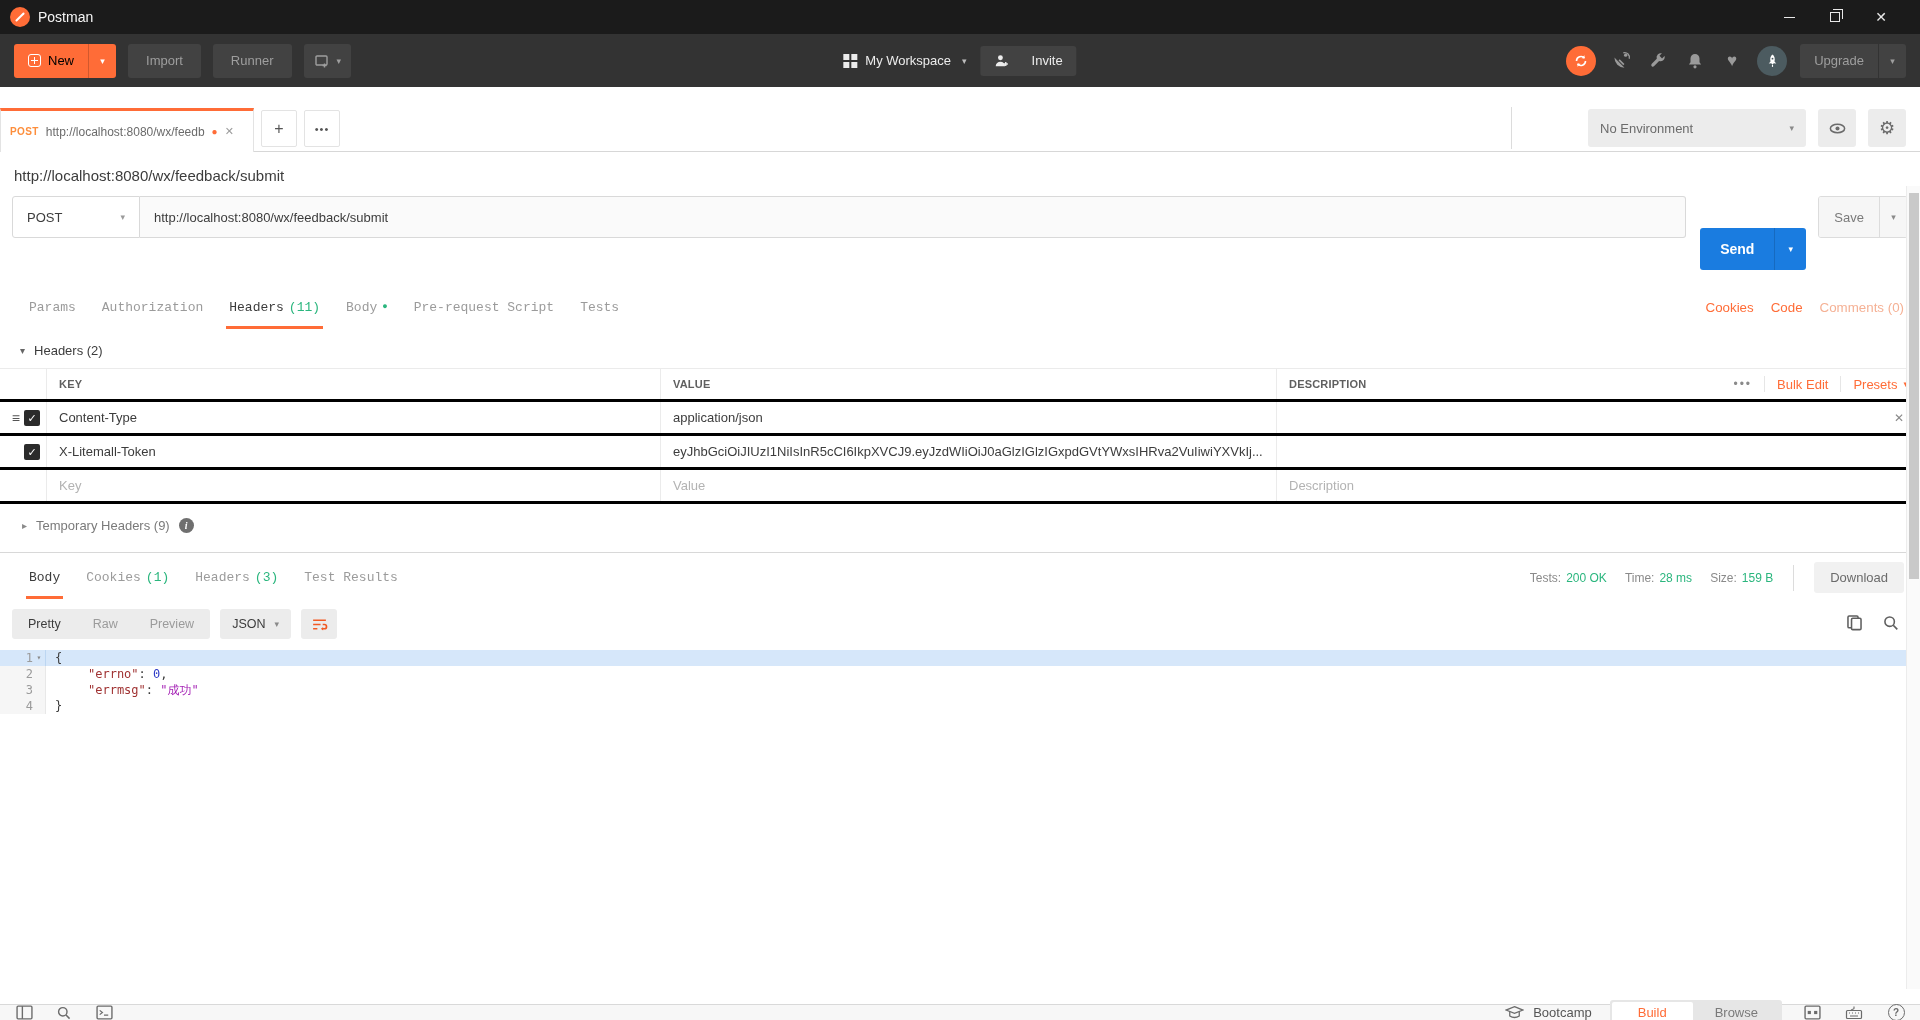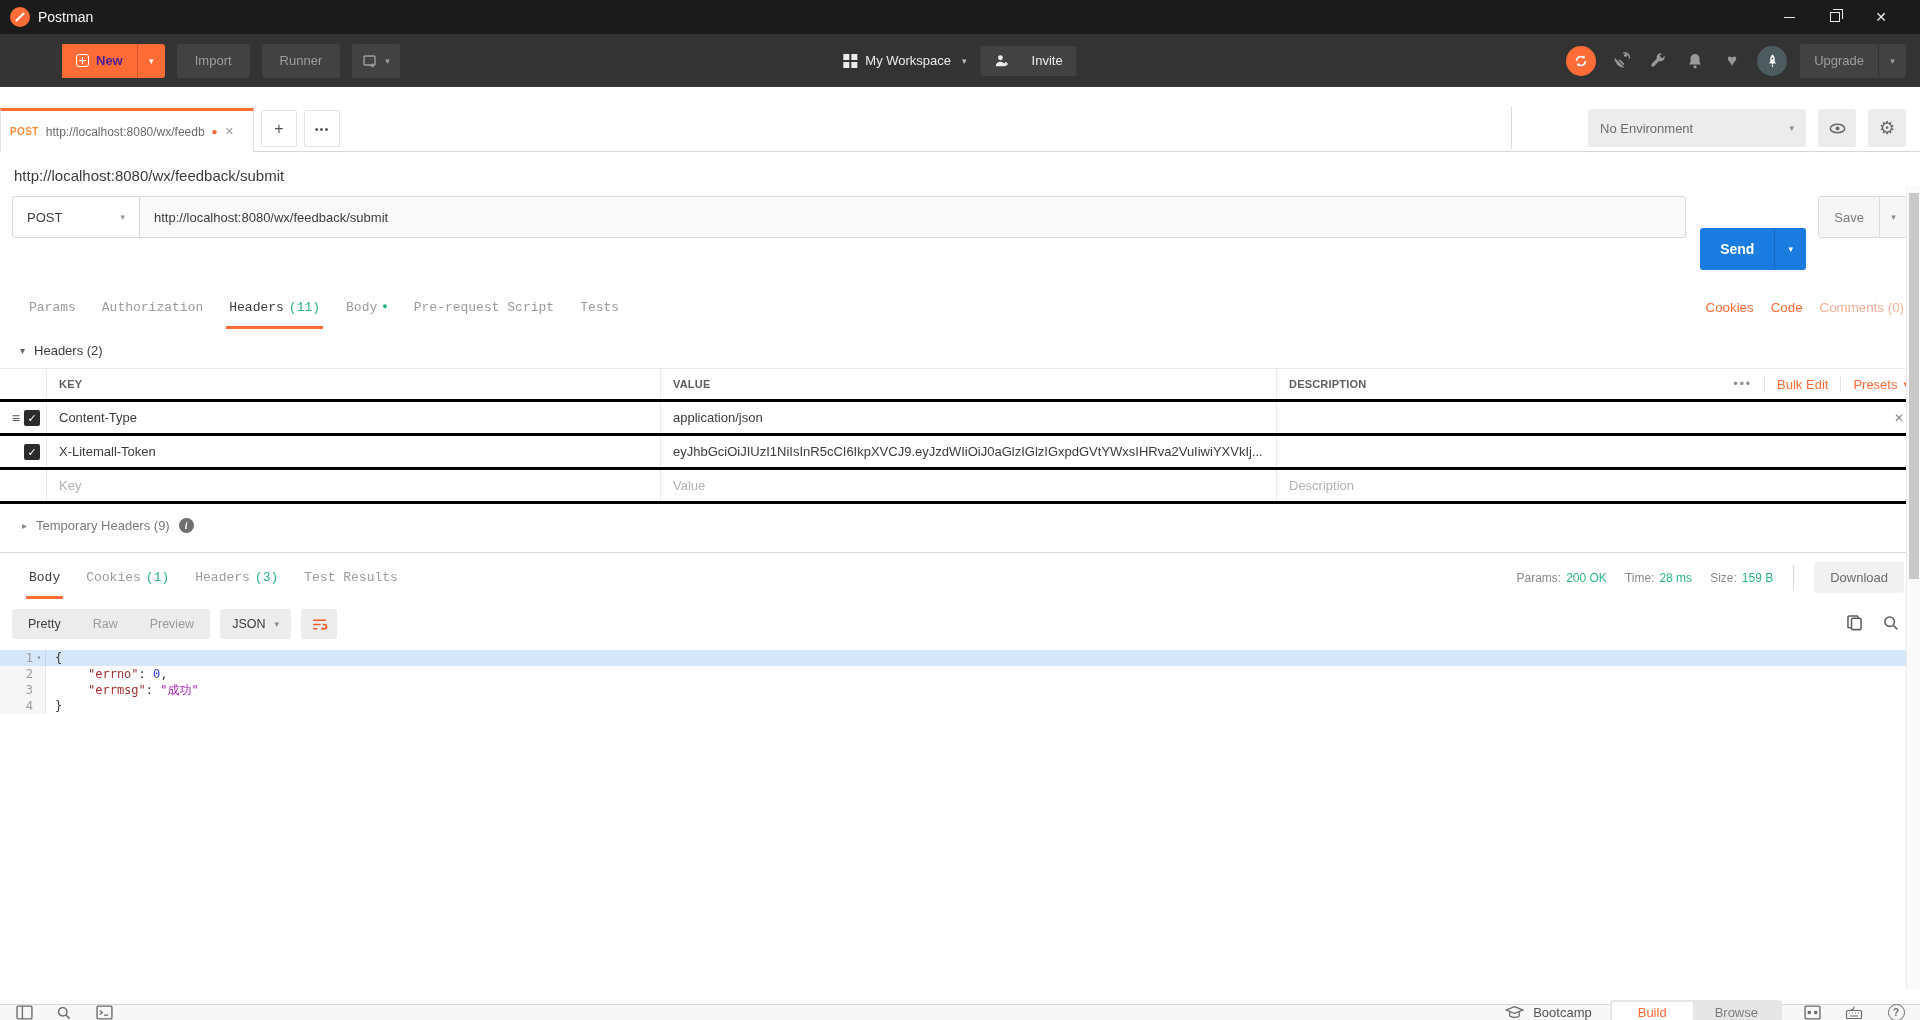--- a/index.html
+++ b/index.html
@@ -22,21 +22,21 @@
 
   
   .menubar { height:33px; background:#fff; display:flex; align-items:center; padding-left:8px; flex:none; }
   .menu-item { font-size:15px; color:#111; padding:0 12px; height:100%; display:flex; align-items:center; }
 
   
   .toolbar { height:53px; background:#333333; display:flex; align-items:center; padding:0 14px; position:relative; flex:none; }
   .split { display:flex; height:34px; border-radius:3px; overflow:hidden; }
   .seg-main { display:flex; align-items:center; gap:7px; padding:0 14px; font-size:13px; }
   .seg-caret { width:28px; display:flex; align-items:center; justify-content:center; font-size:9px; }
-  .new-split .seg-main { background:#ff6c37; color:#4c1d95; font-weight:bold;margin-left:48px; }
+  .new-split .seg-main { background:#ff6c37; color:#000000; font-weight:normal; }
   .new-split .seg-caret { background:#ff6c37; color:#fff; border-left:1px solid rgba(0,0,0,.18); }
   .new-ic { width:13px; height:13px; border:1.5px solid #fff; border-radius:3px; position:relative; }
   .new-ic:before { content:""; position:absolute; left:4.5px; top:1.5px; width:1.5px; height:7px; background:#fff; }
   .new-ic:after  { content:""; position:absolute; left:1.5px; top:4.5px; width:7px; height:1.5px; background:#fff; }
   .btn-dark { height:34px; background:#424242; color:#9e9e9e; font-size:13px; padding:0 18px; border-radius:3px; margin-left:12px; display:flex; align-items:center; }
   .icon-dark-btn { height:34px; background:#424242; border-radius:3px; margin-left:12px; padding:0 10px; display:flex; align-items:center; gap:7px; color:#9e9e9e; }
   .icon-dark-btn .caret { font-size:9px; color:#9e9e9e; }
   .toolbar-center { position:absolute; left:50%; transform:translateX(-50%); display:flex; align-items:center; gap:14px; }
   .workspace-btn { display:flex; align-items:center; gap:9px; color:#ececec; font-size:13px; }
   .grid-ic { width:13px; height:13px; display:grid; grid-template-columns:6px 6px; grid-template-rows:6px 6px; gap:1.5px; }
@@ -406,21 +406,21 @@
       <span>Cookies</span>
       <span class="count">(1)</span>
     </button>
     <button class="rtab">
       <span>Headers</span>
       <span class="count">(3)</span>
     </button>
     <button class="rtab">Test Results</button>
     <div class="resp-meta">
       <span class="meta-pair">
-        <span class="meta-label">Params:</span>
+        <span class="meta-label">Tests:</span>
         <span class="meta-value">200 OK</span>
       </span>
       <span class="meta-pair">
         <span class="meta-label">Time:</span>
         <span class="meta-value">28 ms</span>
       </span>
       <span class="meta-pair">
         <span class="meta-label">Size:</span>
         <span class="meta-value">159 B</span>
       </span>

